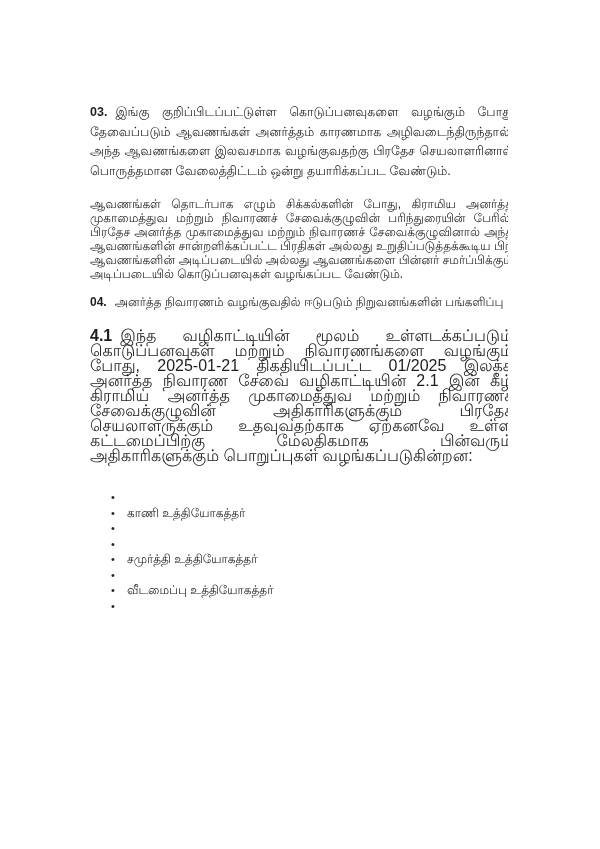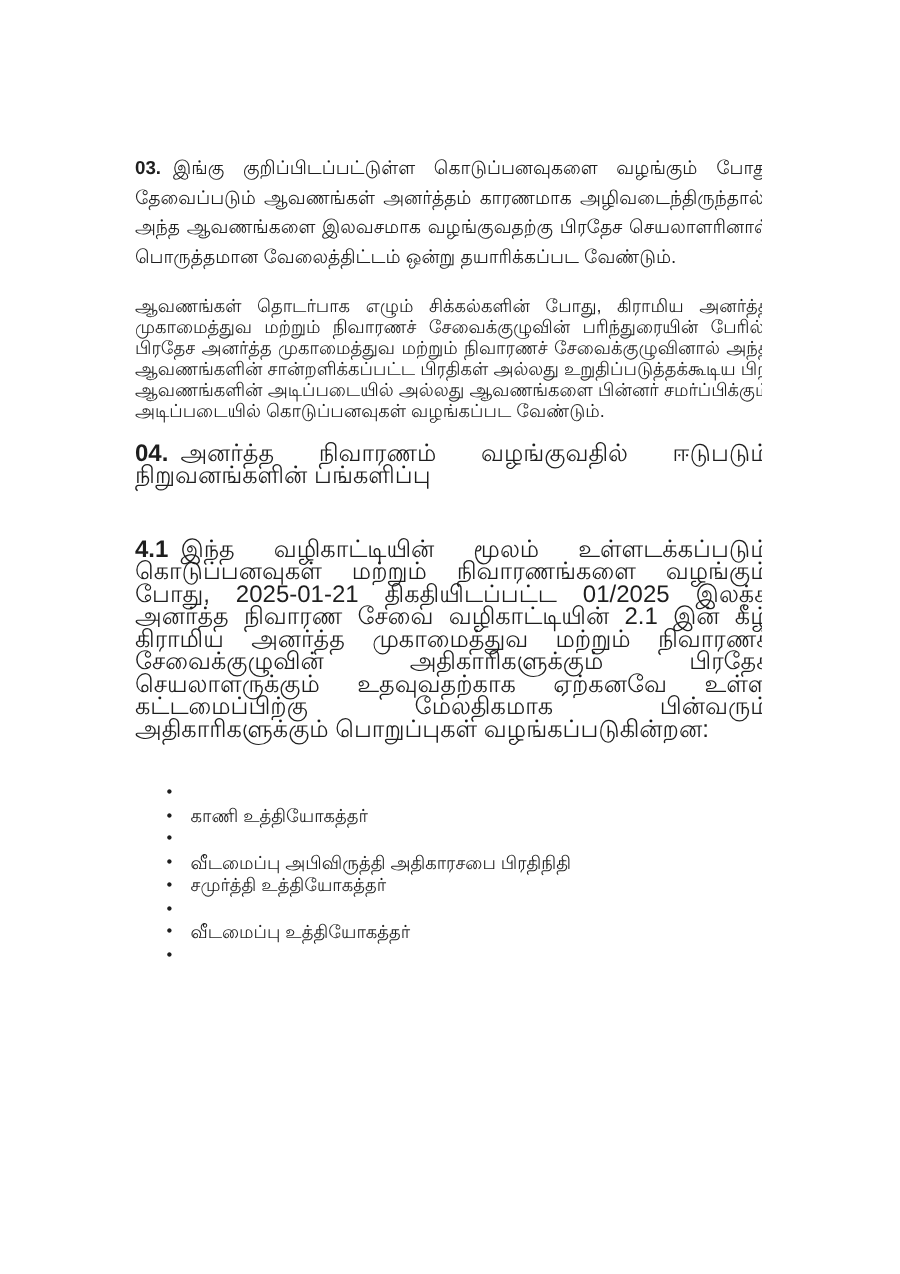--- a/index.html
+++ b/index.html
@@ -35,23 +35,23 @@
     font-size: 12.5px;
     line-height: 19.5px;
     margin-bottom: 16px;
   }
   .para-03b {
     font-size: 12px;
     line-height: 14px;
     margin-bottom: 14px;
   }
   .heading-04 {
-    font-size: 16px;
+    font-size: 12px;
     line-height: 15px;
-    margin: 0 0 34px 0;
+    margin: 0 0 18px 0;
     font-weight: normal;
   }
   .para-41 {
     font-size: 16px;
     line-height: 15px;
     margin-bottom: 27px;
   }
   .officer-list {
     list-style: none;
     margin: 0;
@@ -98,21 +98,20 @@
       </li>
       <li class="officer-item">
         <span class="bullet">•</span>
         <span>காணி உத்தியோகத்தர்</span>
       </li>
       <li class="officer-item">
         <span class="bullet">•</span>
       </li>
       <li class="officer-item">
         <span class="bullet">•</span>
-        <span>வீடமைப்பு அபிவிருத்தி அதிகாரசபை பிரதிநிதி</span>
       </li>
       <li class="officer-item">
         <span class="bullet">•</span>
         <span>சமுர்த்தி உத்தியோகத்தர்</span>
       </li>
       <li class="officer-item">
         <span class="bullet">•</span>
       </li>
       <li class="officer-item">
         <span class="bullet">•</span>

